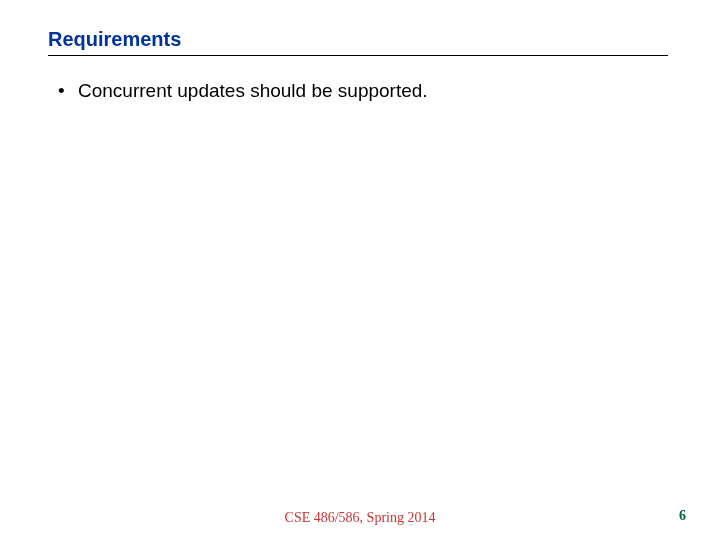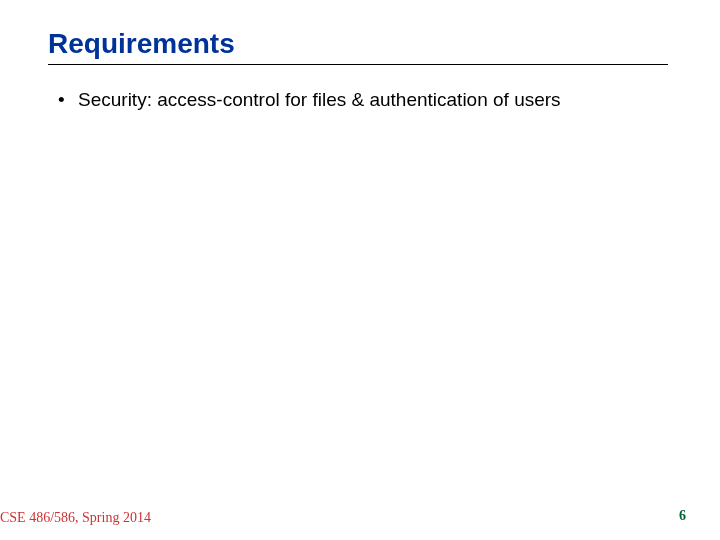--- a/index.html
+++ b/index.html
@@ -16,21 +16,21 @@
       overflow: hidden;
     }
     .slide {
       width: 100%;
       height: 100%;
       padding: 28px 48px 0 48px;
       position: relative;
     }
     .title {
       color: #003399;
-      font-size: 28px;
+      font-size: 20px;
       font-weight: bold;
       margin-bottom: 4px;
     }
     .title-underline {
       width: 620px;
       height: 1px;
       background: #000000;
       margin-bottom: 22px;
     }
     .bullets {
@@ -51,20 +51,21 @@
       left: 0;
       top: 0;
       color: #000000;
     }
     .footer {
       position: absolute;
       bottom: 14px;
       left: 0;
       width: 100%;
       display: flex;
+      justify-content: center;
       align-items: center;
       margin-top: 16px;
     }
     .footer-text {
       color: #cc3333;
       font-size: 14px;
       font-family: "Times New Roman", Times, serif;
     }
     .page-num {
       position: absolute;
@@ -76,19 +77,19 @@
       font-family: "Times New Roman", Times, serif;
     }
   </style>
 </head>
 <body>
 
 <div class="slide">
   <h1 class="title">Requirements</h1>
   <div class="title-underline"></div>
   <ul class="bullets">
-    <li>Security: access-control for files &amp; authentication of users</li>
+    <li>Concurrent updates should be supported.</li>
   </ul>
   <div class="footer">
     <span class="footer-text">CSE 486/586, Spring 2014</span>
   </div>
   <div class="page-num">6</div>
 </div>
 
 </body></html>

